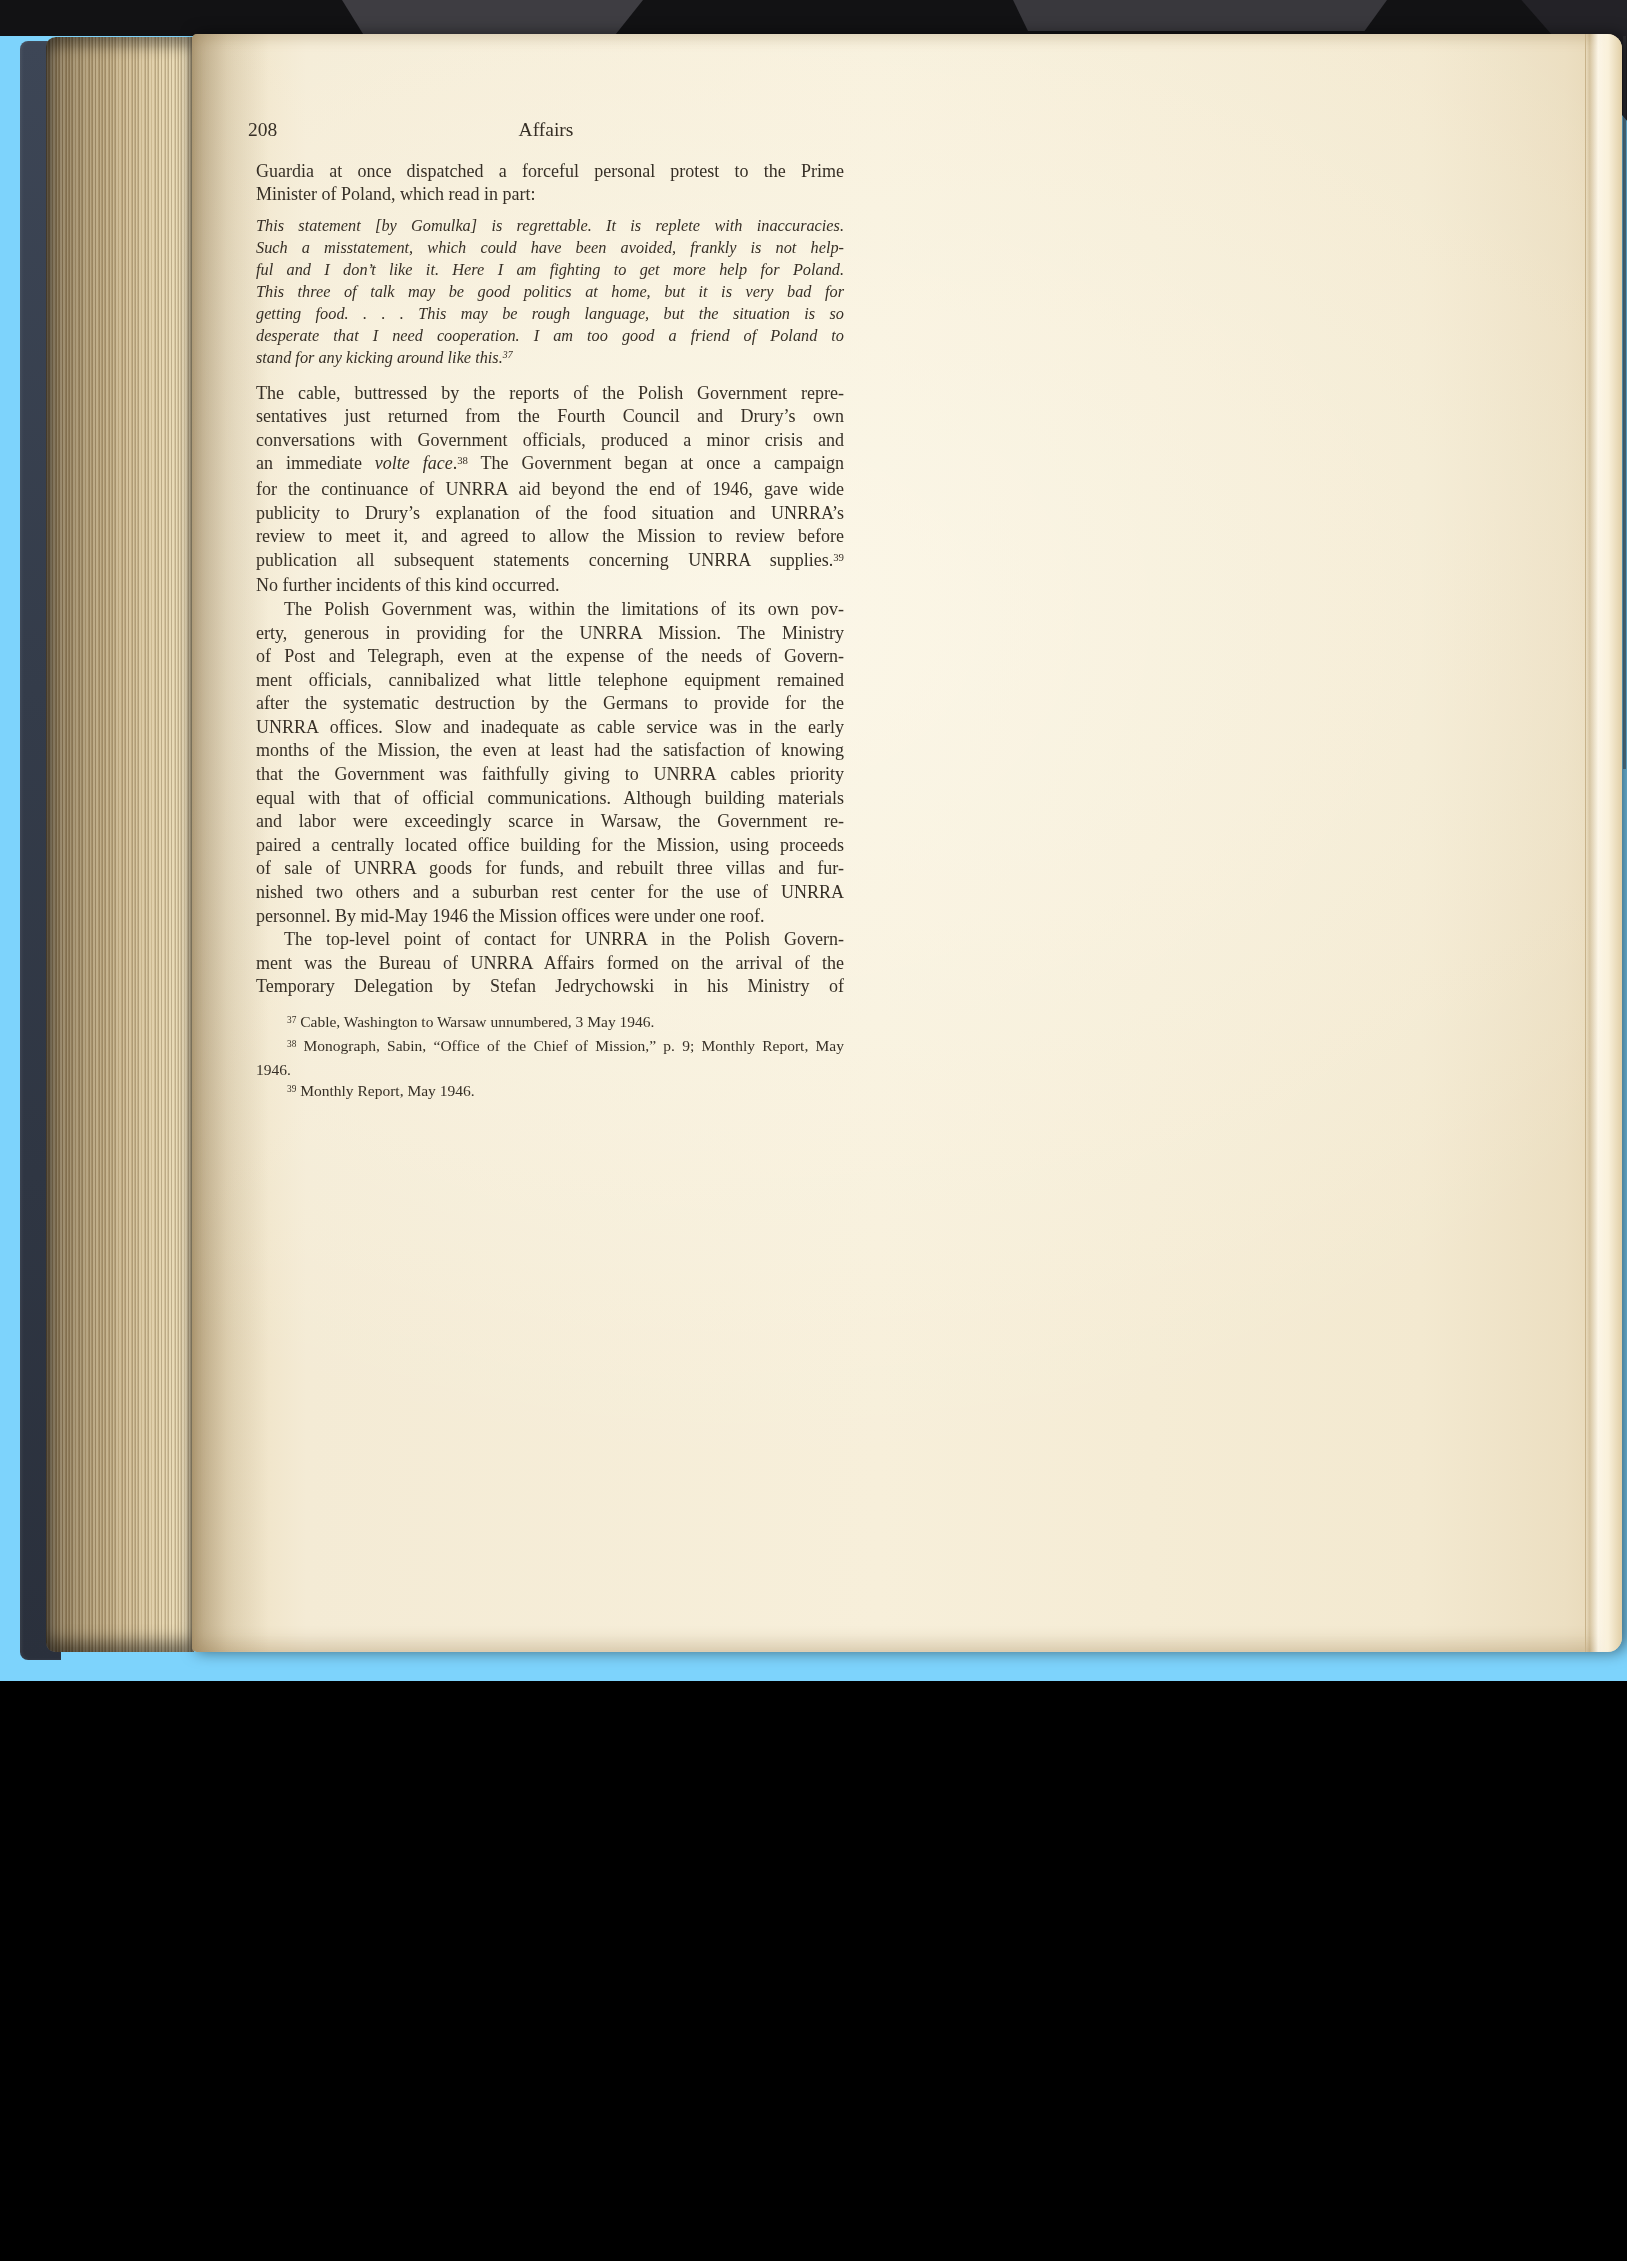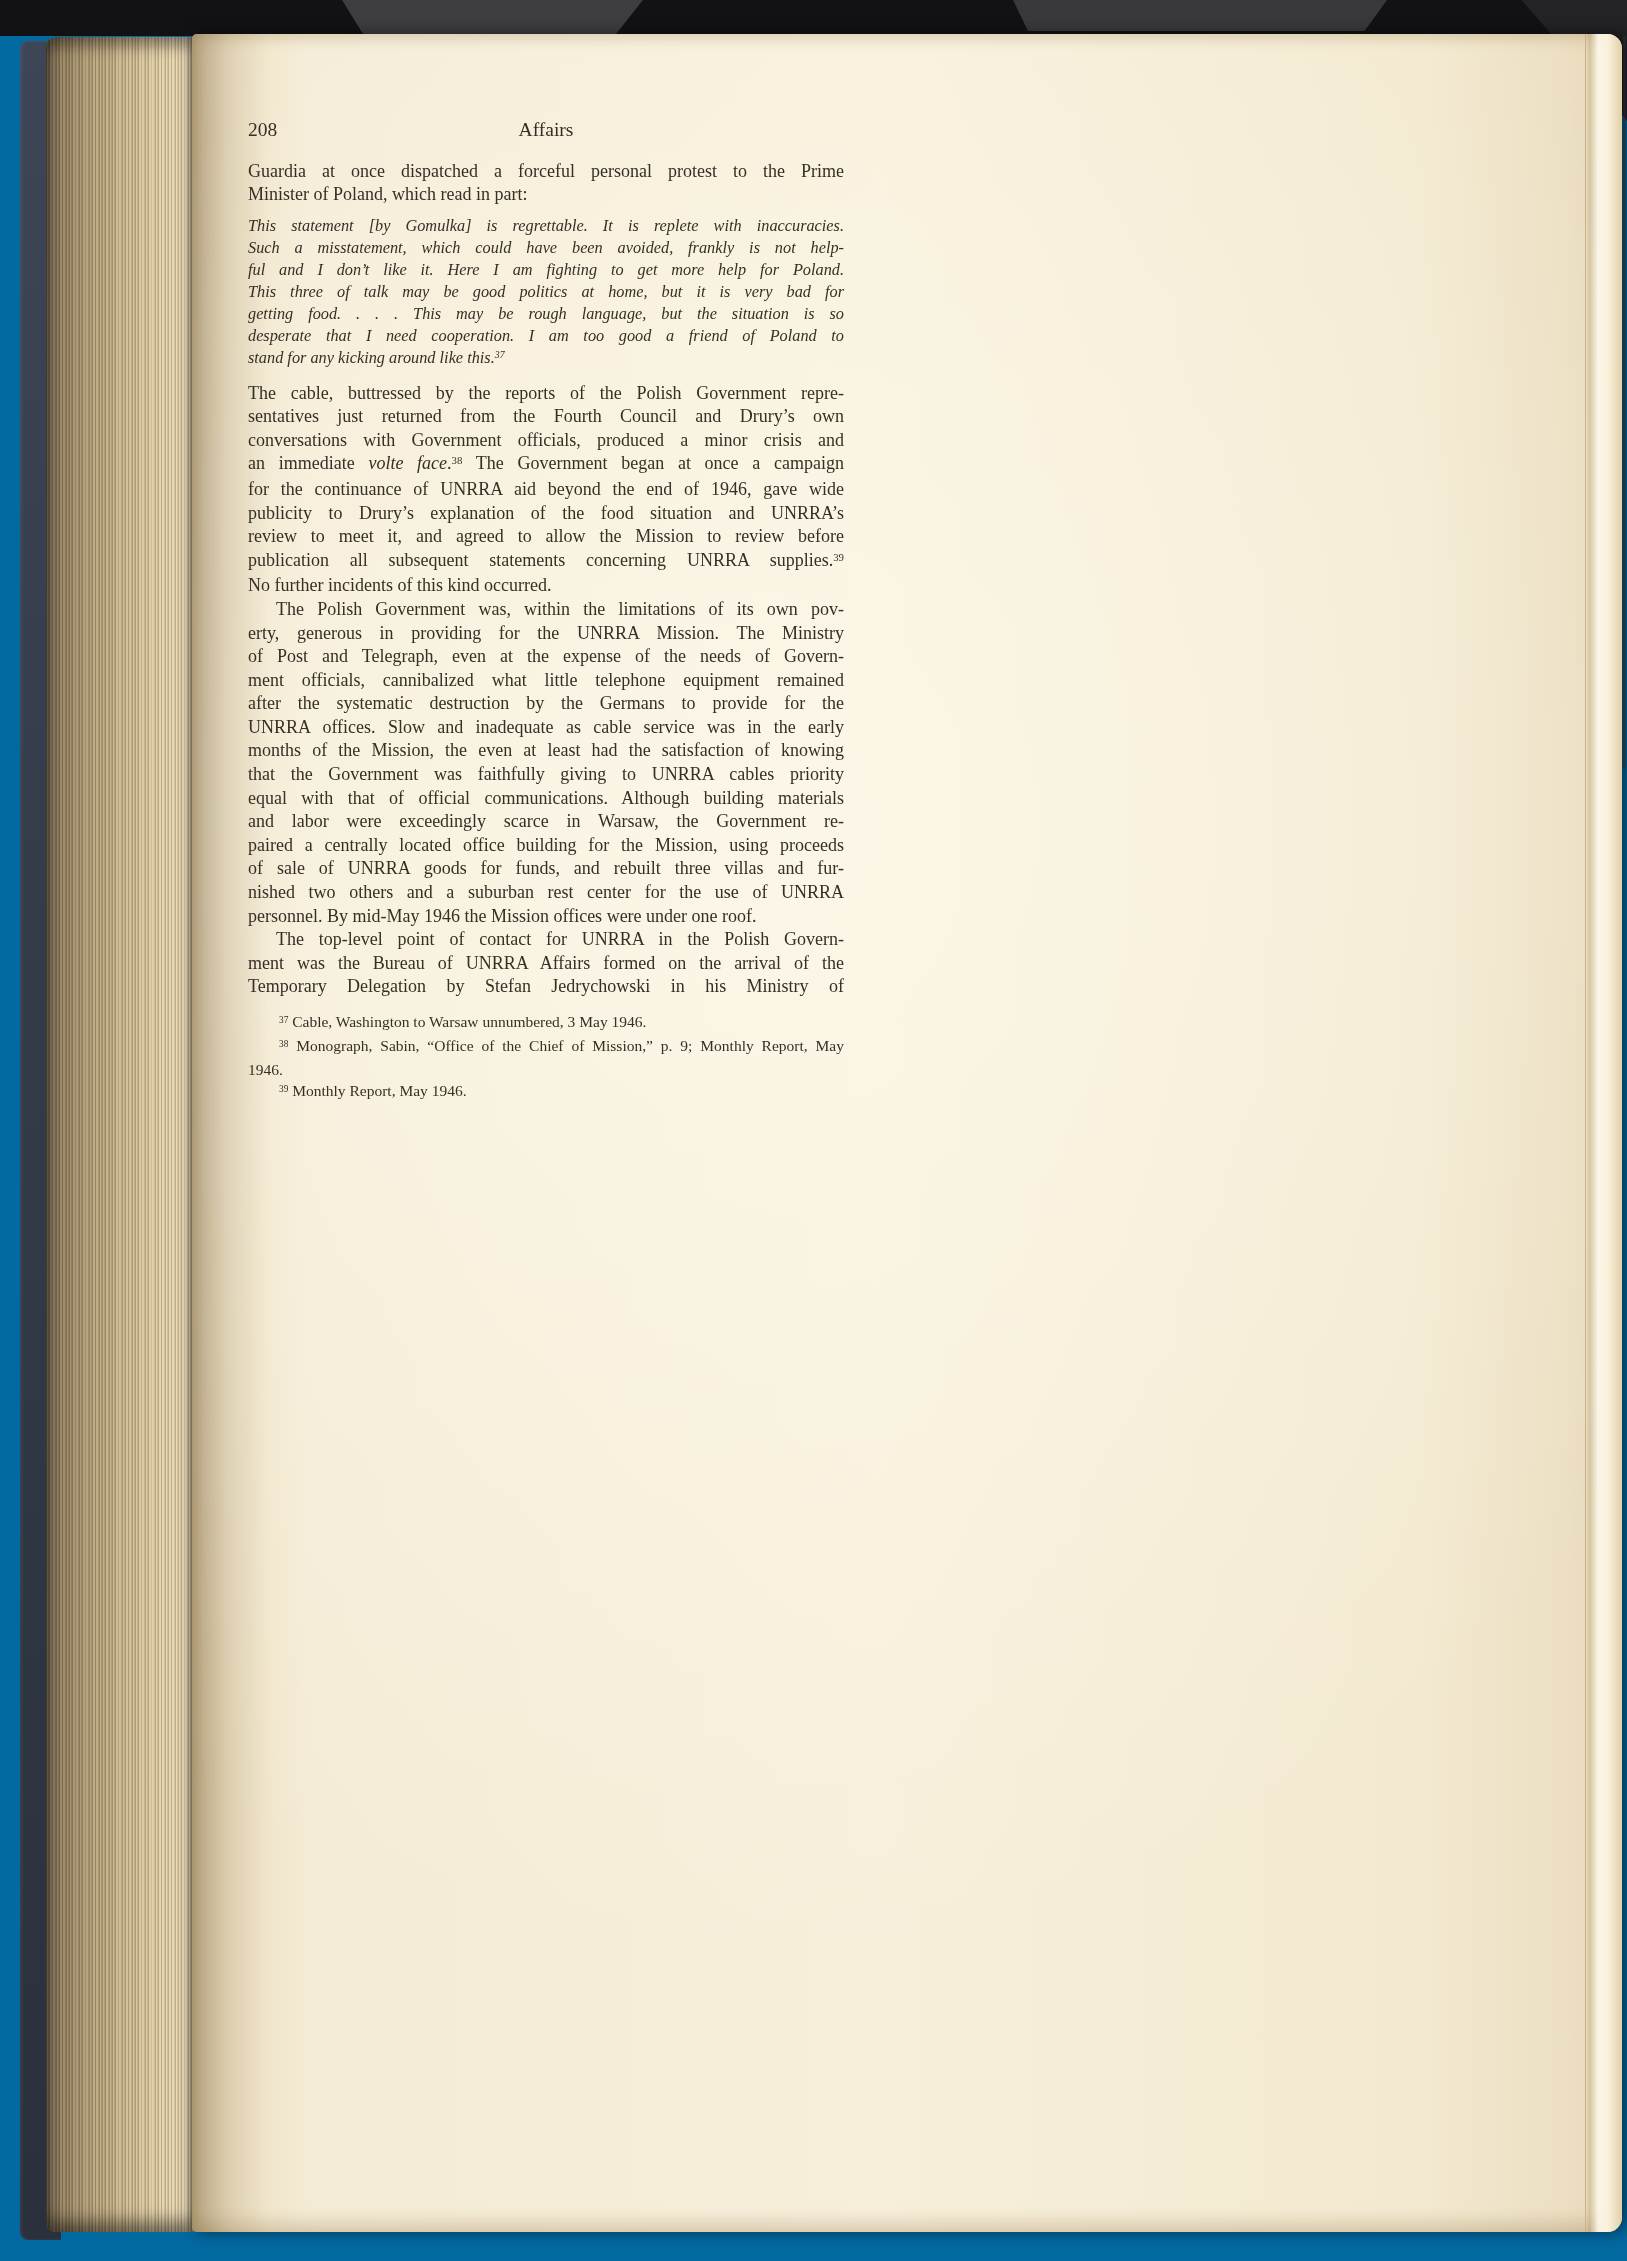--- a/index.html
+++ b/index.html
@@ -1,19 +1,19 @@
 <!DOCTYPE html>
 <html style="font-size:13px"><head>
 <meta charset="utf-8">
 <style>
   html,body{margin:0;padding:0;background:#000;}
   .photo{
     position:relative;
-    width:1628px;height:2261px;
-    background:#0369a1;
+    width:1628px;height:1681px;
+    background:#7dd3fc;
     overflow:hidden;
     font-family:"Liberation Serif","DejaVu Serif",serif;
   }
   
   .topstrip{position:absolute;left:0;top:0;width:100%;height:36px;background:#121214;}
   .bg-shape1{position:absolute;left:342px;top:0;width:301px;height:34px;background:#3e3d42;
     clip-path:polygon(0 0,100% 0,91% 100%,7% 100%);}
   .bg-shape2{position:absolute;left:1013px;top:0;width:374px;height:31px;background:#39383d;
     clip-path:polygon(0 0,100% 0,94% 100%,4% 100%);}
   .bg-shape3{position:absolute;right:0;top:0;width:130px;height:122px;background:#232227;
@@ -66,21 +66,21 @@
   
   .text-block{
     position:absolute;left:56px;top:85px;width:596px;
     color:#362f26;
   }
   .pg-header{position:relative;height:26px;margin-bottom:14.7px;font-size:19.5px;text-align:center;}
   .pg-num{position:absolute;left:0;top:0;}
 
   .para{font-size:18px;line-height:23.6px;}
   .para.quote{font-size:16.3px;line-height:22px;margin:8.1px 0 10.6px 0;font-style:italic;}
-  .ln{white-space:nowrap;text-align:left;}
+  .ln{white-space:nowrap;text-align:left;margin-left:8px;}
   .ln.j{text-align:justify;text-align-last:justify;}
   .ln.ind{text-indent:28px;}
   sup{font-size:60%;vertical-align:baseline;position:relative;top:-0.48em;text-align:right;}
   em{font-style:italic;}
 
   .footnotes{margin-top:12.2px;font-size:15.5px;line-height:21px;}
   .footnotes .ln.ind{text-indent:31px;}
 </style>
 </head>
 <body>

